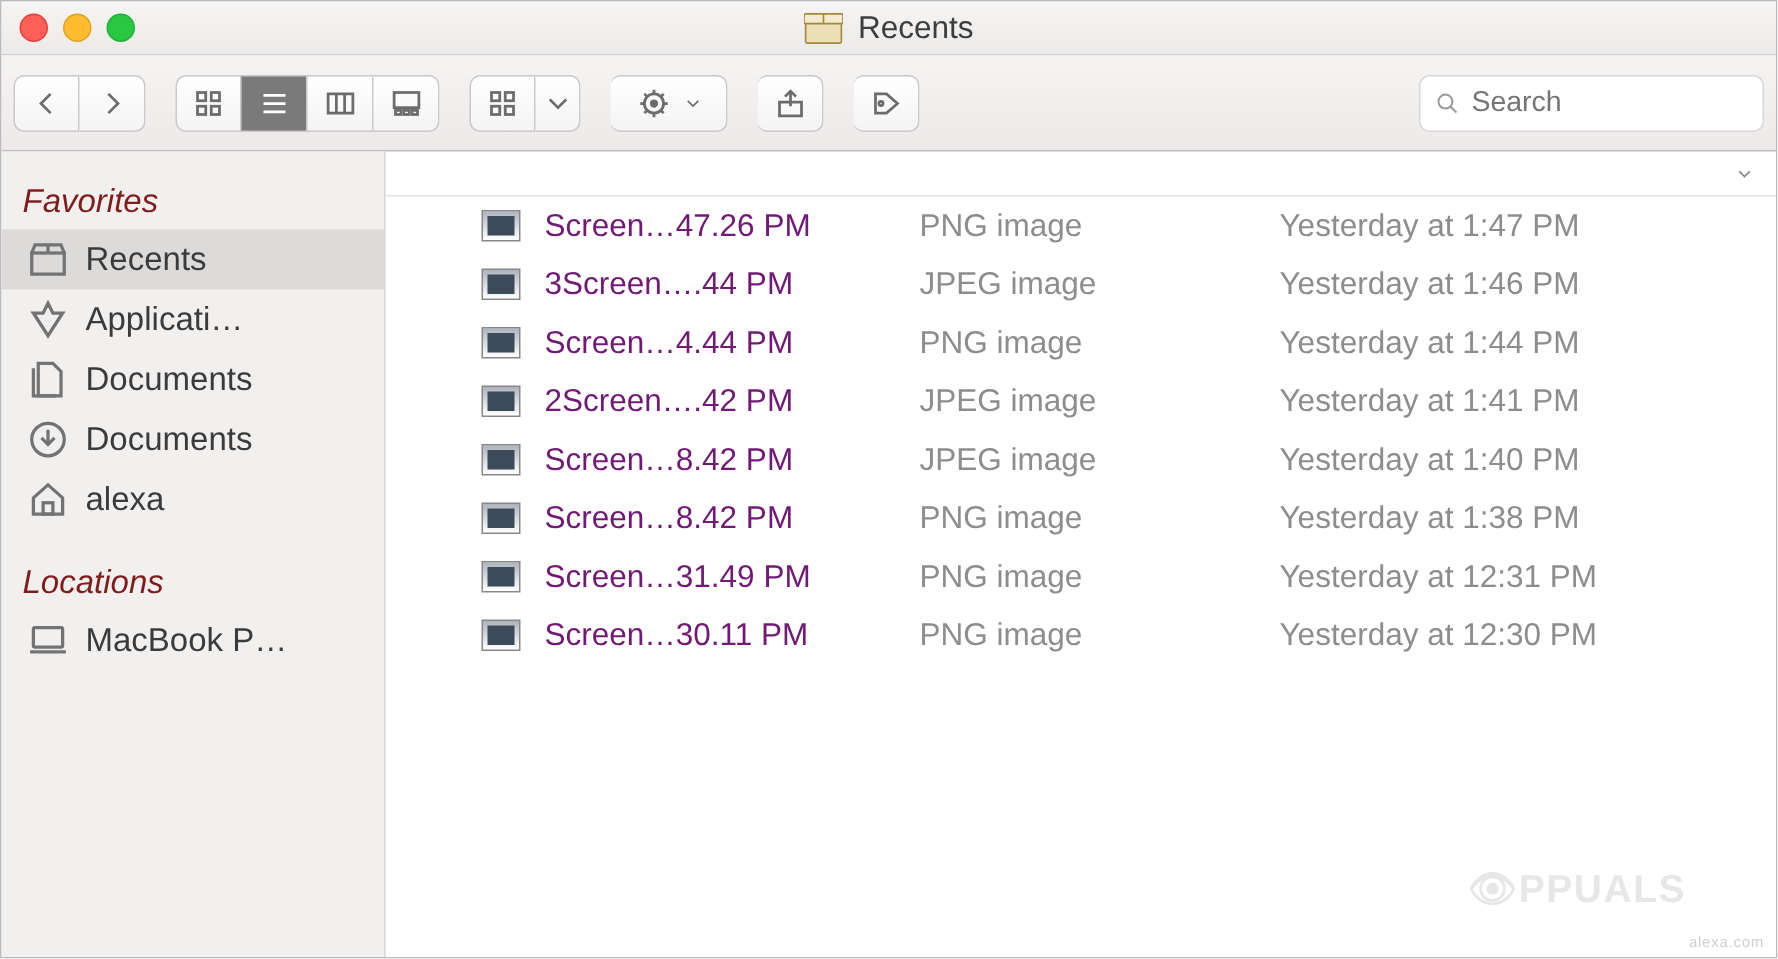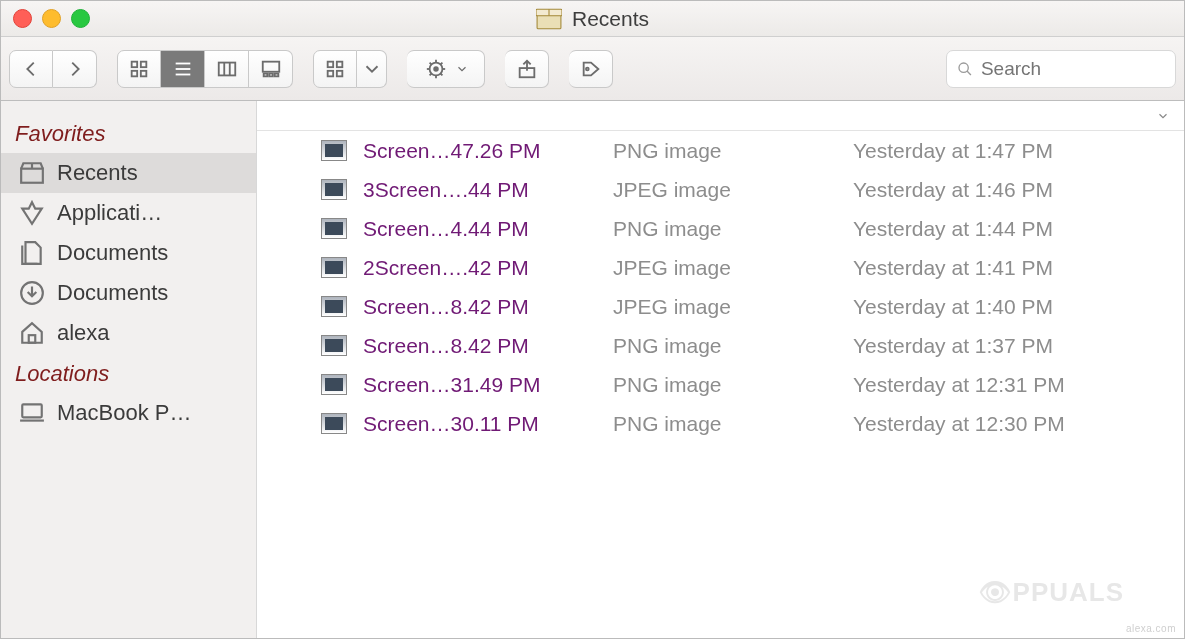--- a/index.html
+++ b/index.html
@@ -224,21 +224,21 @@
           </svg>
         <span>Documents</span>
       </div>
       <div class="side-item">
         <svg class="side-icon" viewBox="0 0 24 24">
             <path d="M3 11l9-8 9 8v10H3z"></path>
             <rect x="9" y="14" width="6" height="7"></rect>
           </svg>
         <span>alexa</span>
       </div>
-      <div class="side-head" style="">Locations</div>
+      <div class="side-head" style="margin-top:14px">Locations</div>
       <div class="side-item">
         <svg class="side-icon" viewBox="0 0 24 24">
             <rect x="3" y="4" width="18" height="12" rx="1"></rect>
             <line x1="1" y1="19" x2="23" y2="19"></line>
           </svg>
         <span>MacBook P…</span>
       </div>
     </div>
 
     <div class="main">
@@ -275,21 +275,21 @@
           <div class="row">
             <div class="thumb"></div>
             <div class="name">Screen…8.42 PM</div>
             <div class="kind">JPEG image</div>
             <div class="date">Yesterday at 1:40 PM</div>
           </div>
           <div class="row">
             <div class="thumb"></div>
             <div class="name">Screen…8.42 PM</div>
             <div class="kind">PNG image</div>
-            <div class="date">Yesterday at 1:37 PM</div>
+            <div class="date">Yesterday at 1:38 PM</div>
           </div>
           <div class="row">
             <div class="thumb"></div>
             <div class="name">Screen…31.49 PM</div>
             <div class="kind">PNG image</div>
             <div class="date">Yesterday at 12:31 PM</div>
           </div>
           <div class="row">
             <div class="thumb"></div>
             <div class="name">Screen…30.11 PM</div>

